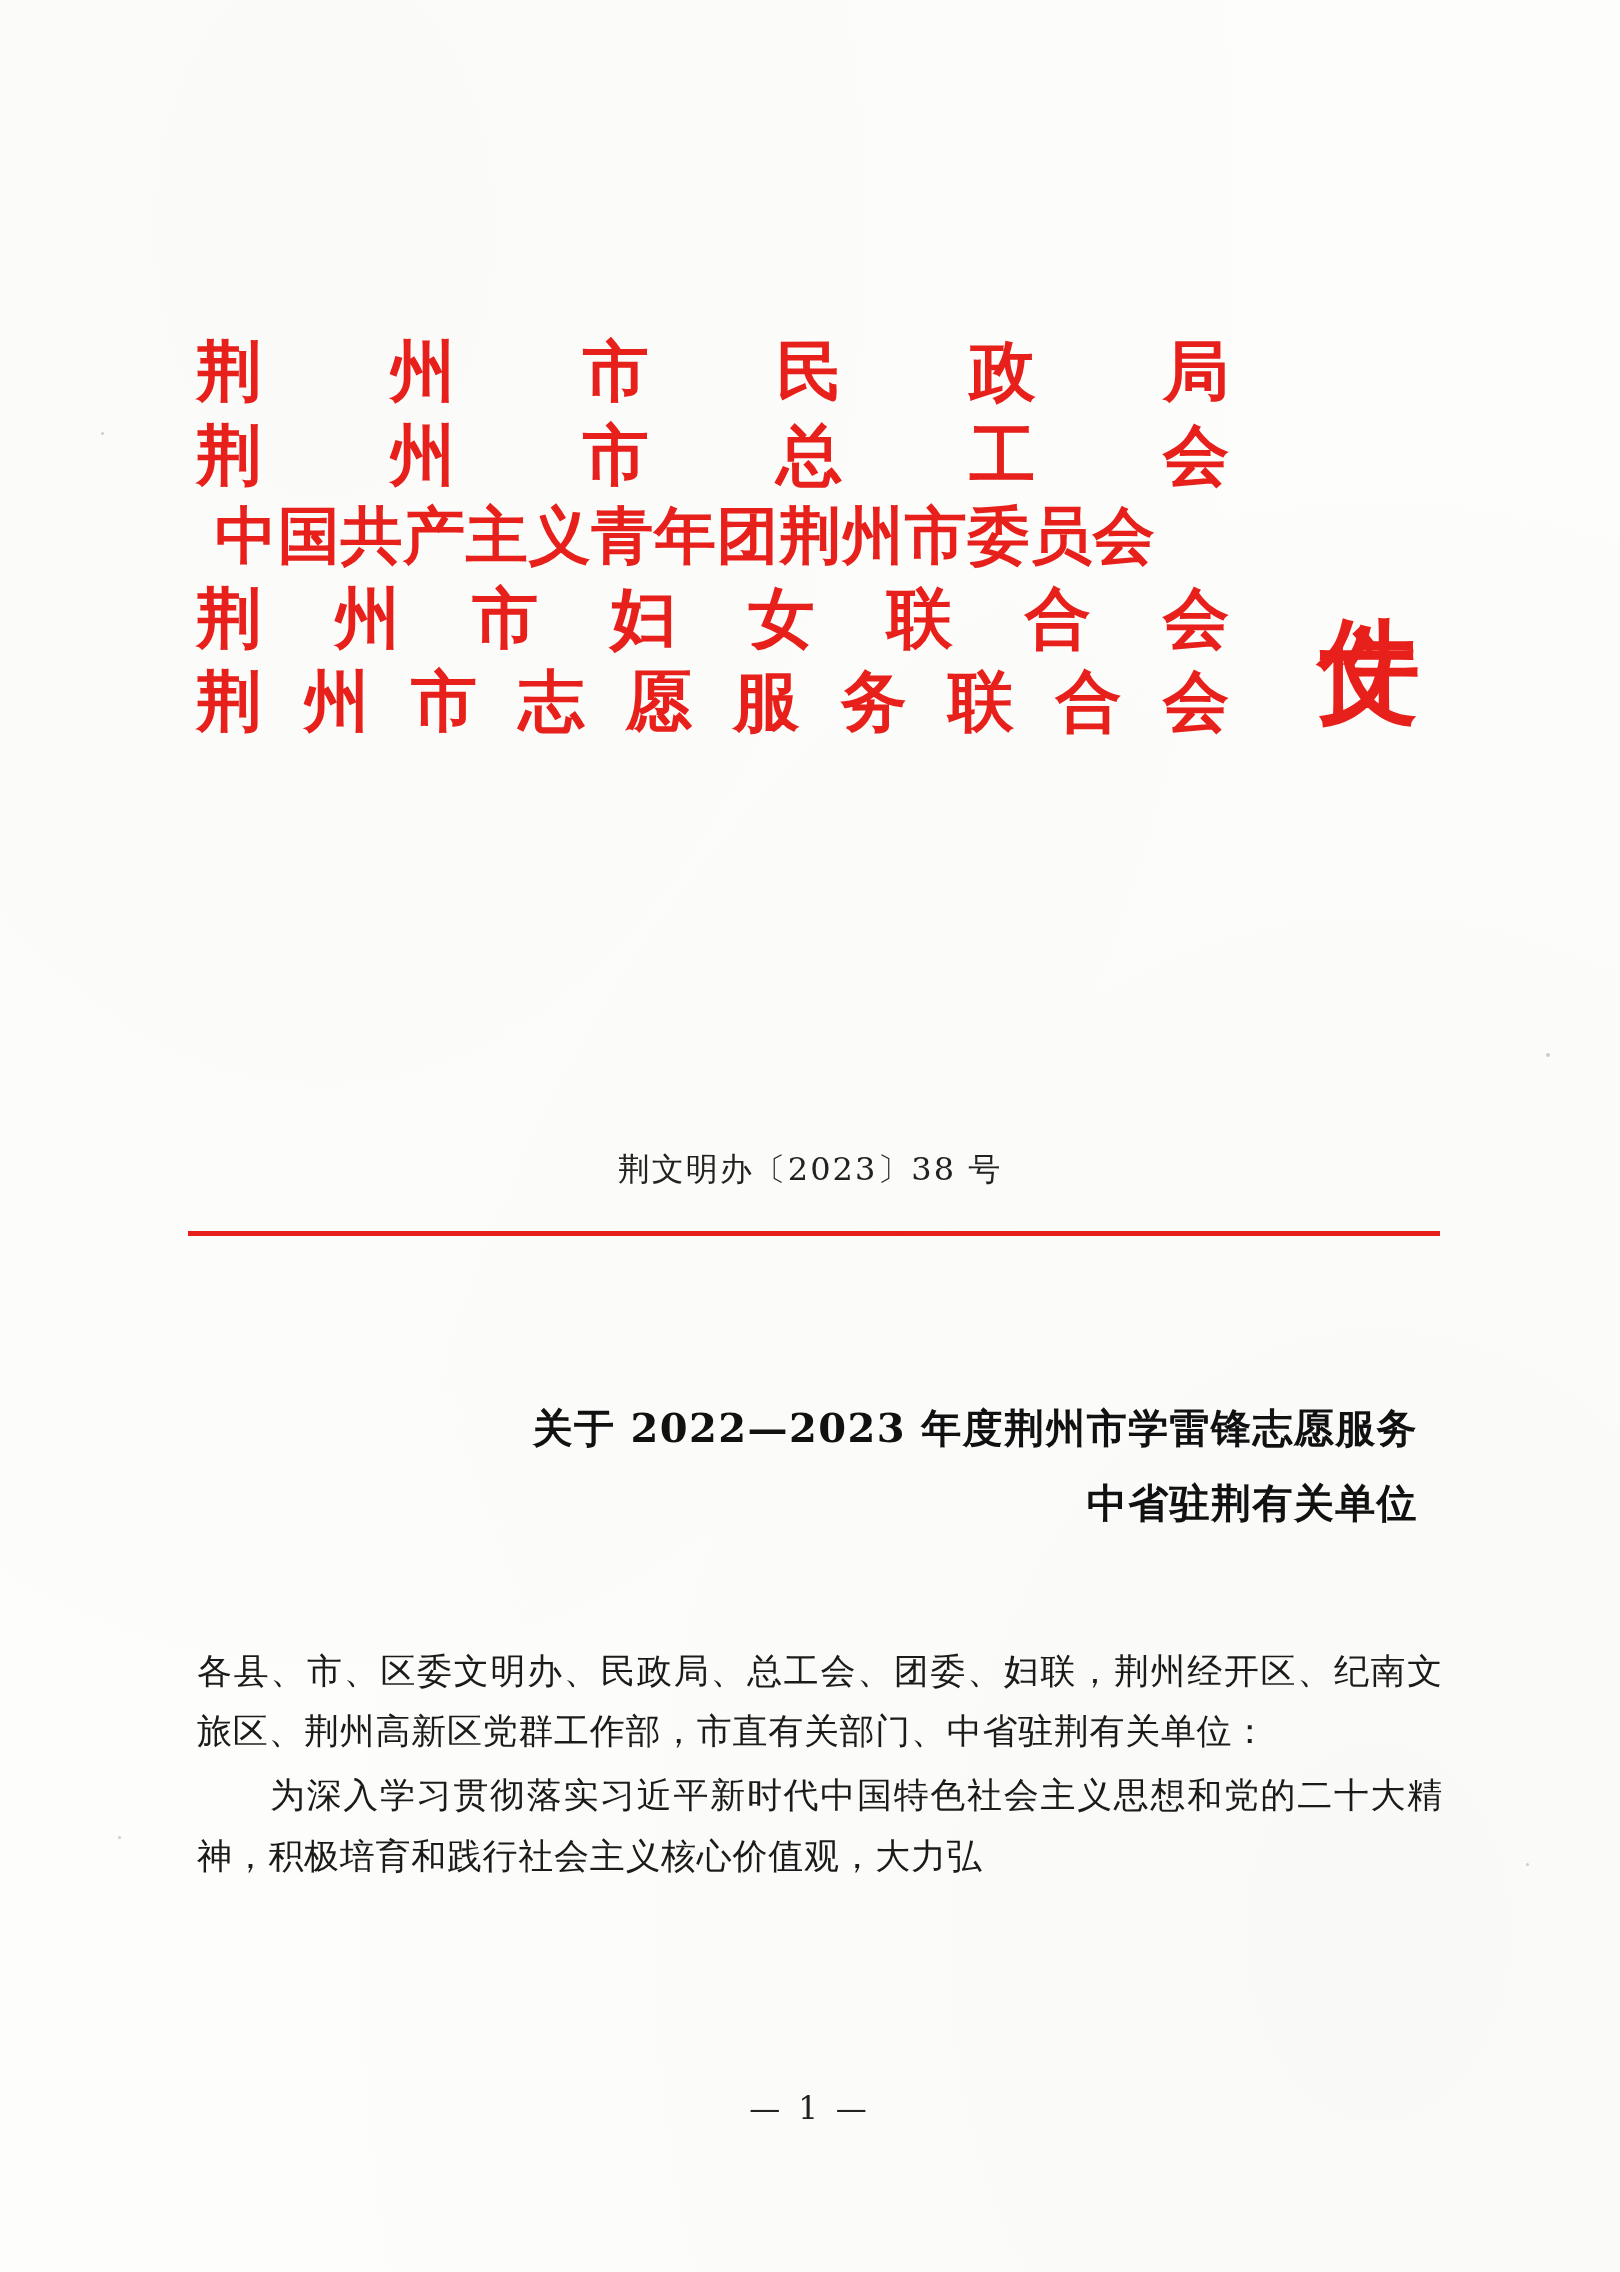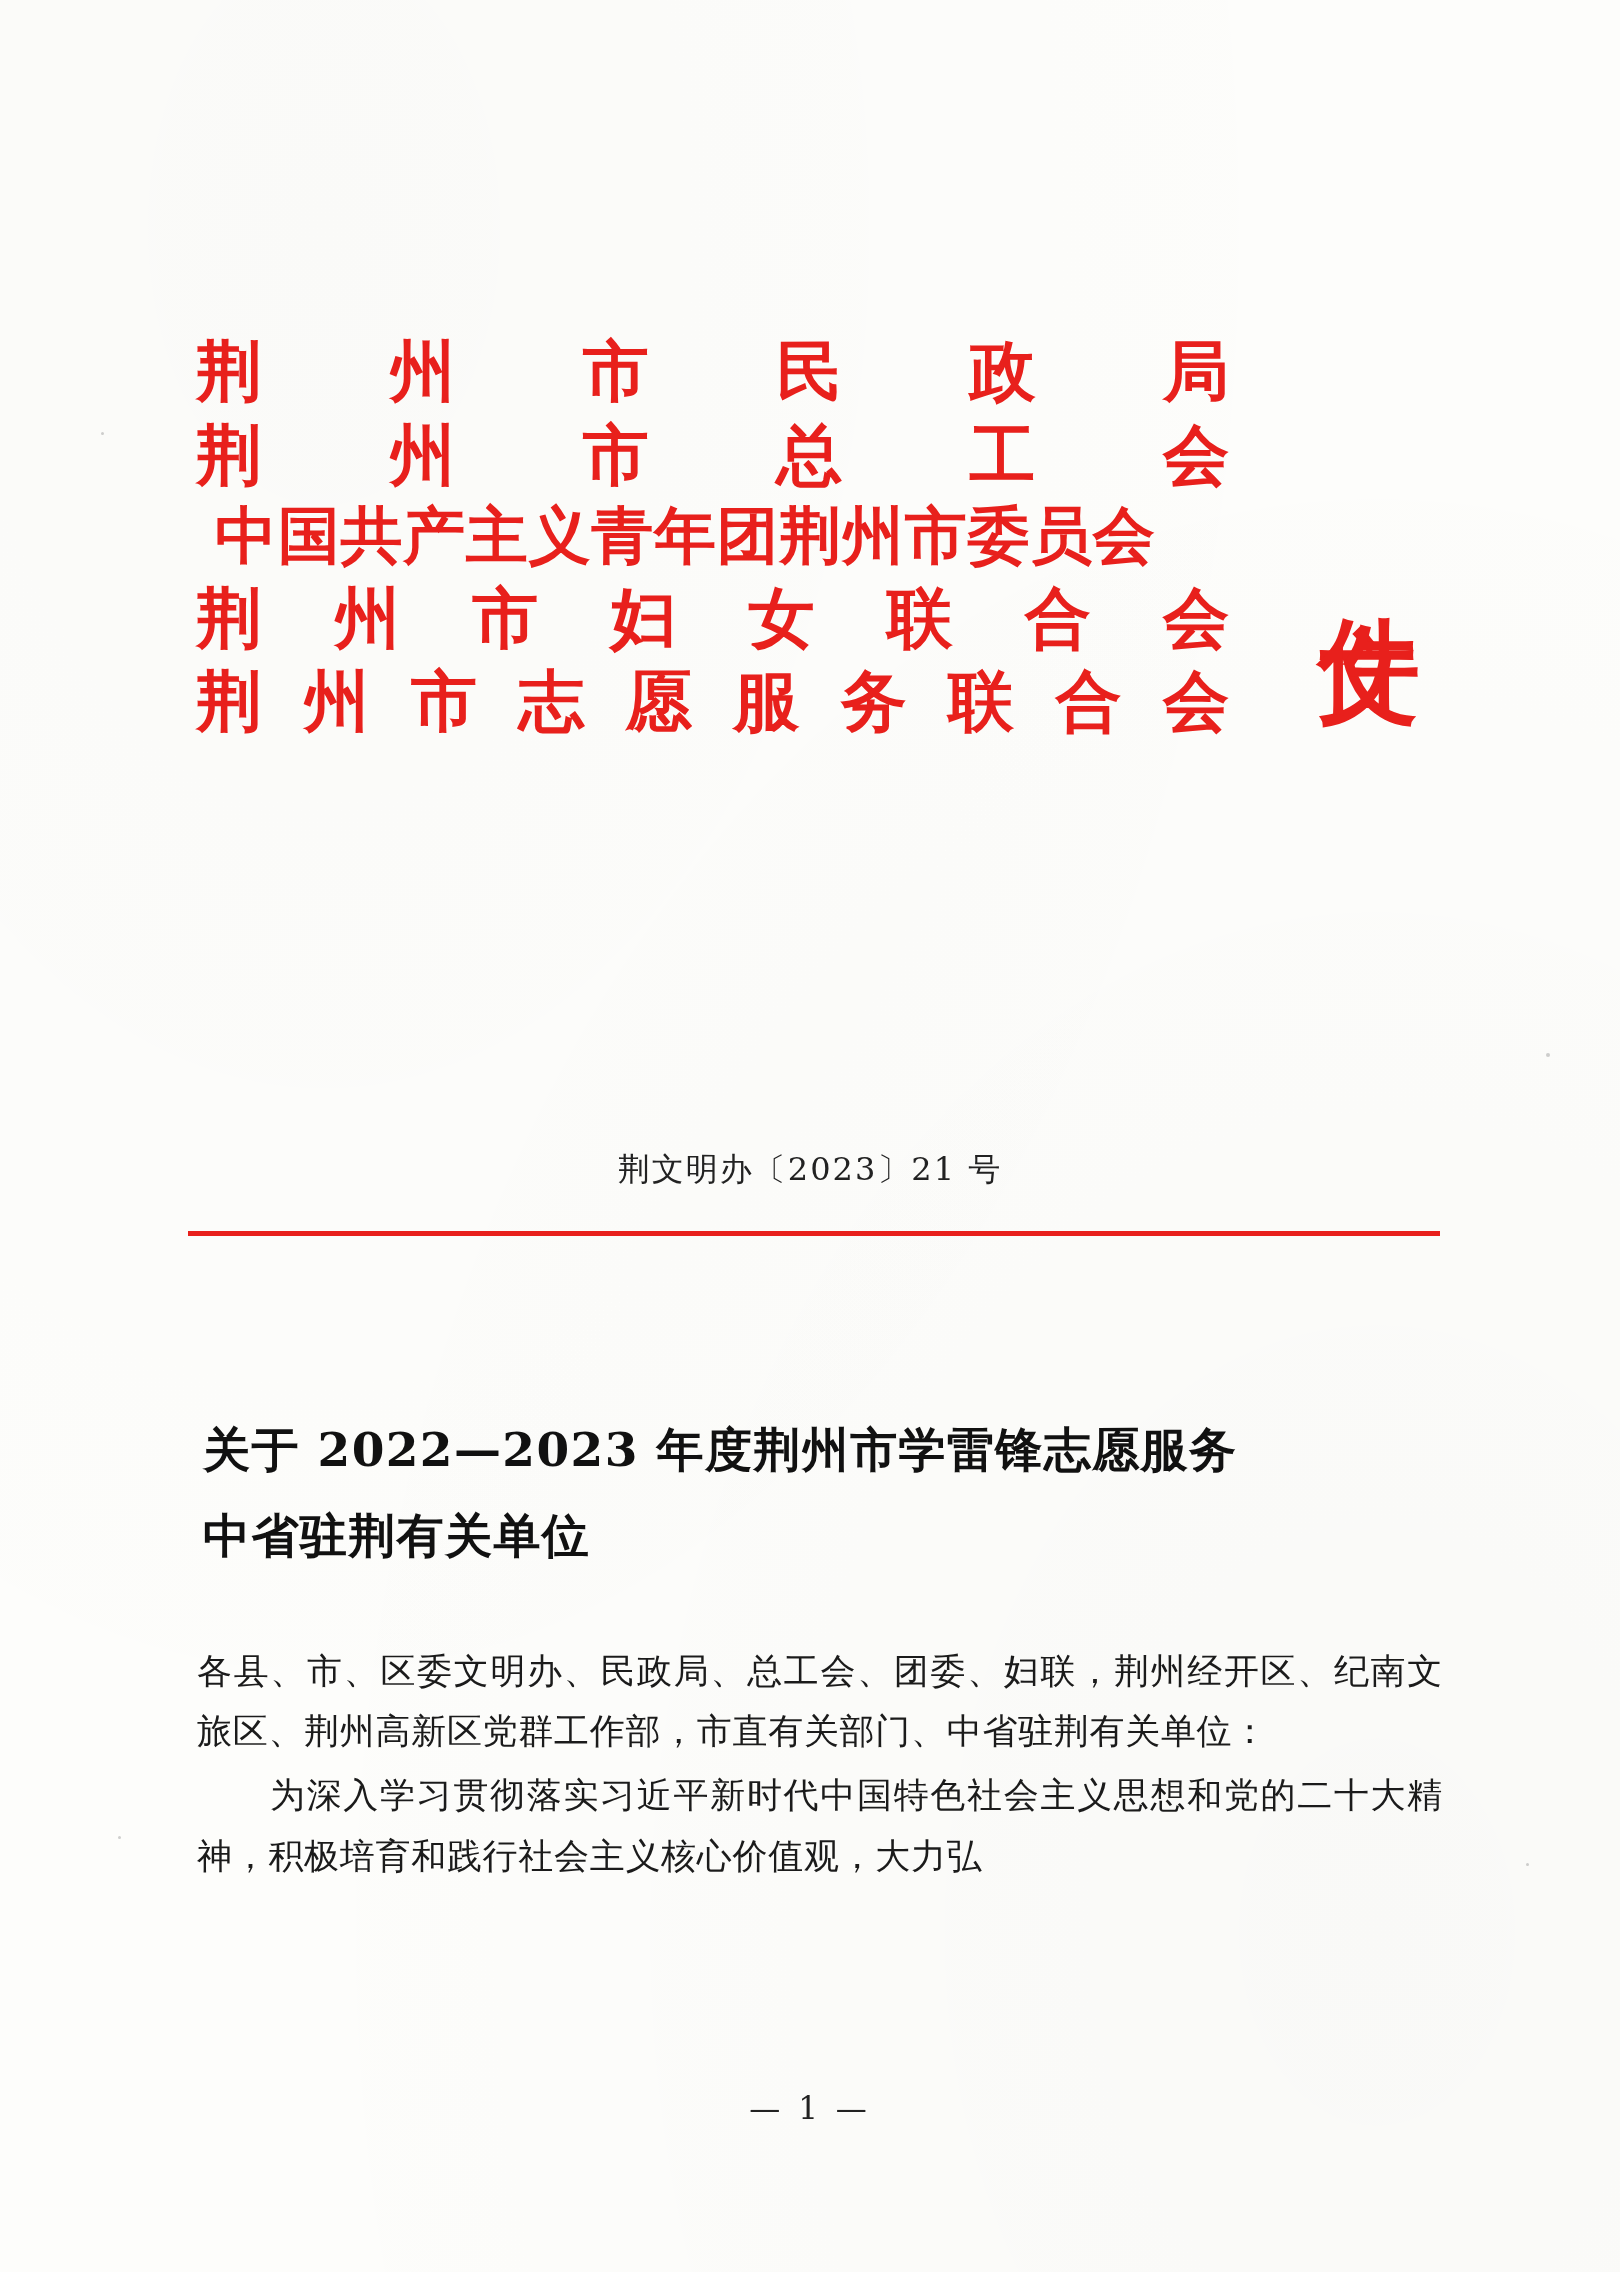--- a/index.html
+++ b/index.html
@@ -103,28 +103,27 @@
     height: 4.7px;
     background: #e8201c;
   }
 
   
   .title {
     position: absolute;
     left: 203px;
     top: 1398px;
     width: 1215px;
-    text-align: left;
-    font-size: 47px;
+    text-align: right;
+    font-size: 40px;
     font-weight: 700;
     line-height: 1.5;
     color: #111;
     letter-spacing: 1.4px;
     font-family: "DejaVu Serif", "Liberation Serif", serif;
-    margin-top: 17px;
   }
   .title .t2 { display: block; margin-top: 15px; }
 
   
   .body-block {
     position: absolute;
     left: 197px;
     top: 1641px;
     width: 1246px;
     font-size: 35px;
@@ -198,21 +197,21 @@
           <span>愿</span>
           <span>服</span>
           <span>务</span>
           <span>联</span>
           <span>合</span>
           <span>会</span>
         </div>
       <div class="mh-vert">文件</div>
     </div>
 
-    <div class="docnum">荆文明办〔2023〕21 号</div>
+    <div class="docnum">荆文明办〔2023〕38 号</div>
 
     <div class="redrule"></div>
 
     <div class="title">
       <span>关于 2022—2023 年度荆州市学雷锋志愿服务</span>
       <span class="t2">中省驻荆有关单位</span>
     </div>
 
     <div class="body-block">
       <p>各县、市、区委文明办、民政局、总工会、团委、妇联，荆州经开区、纪南文旅区、荆州高新区党群工作部，市直有关部门、中省驻荆有关单位：</p>

